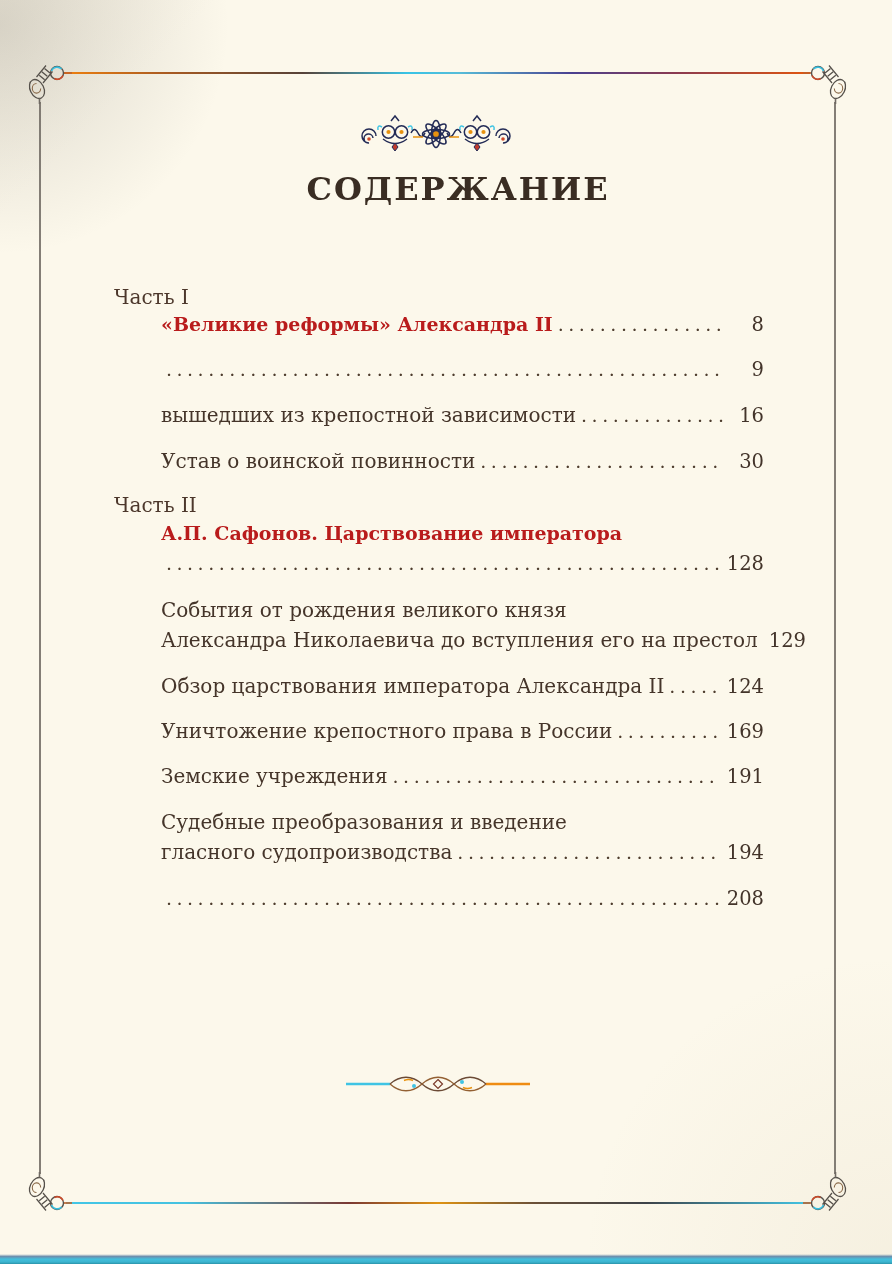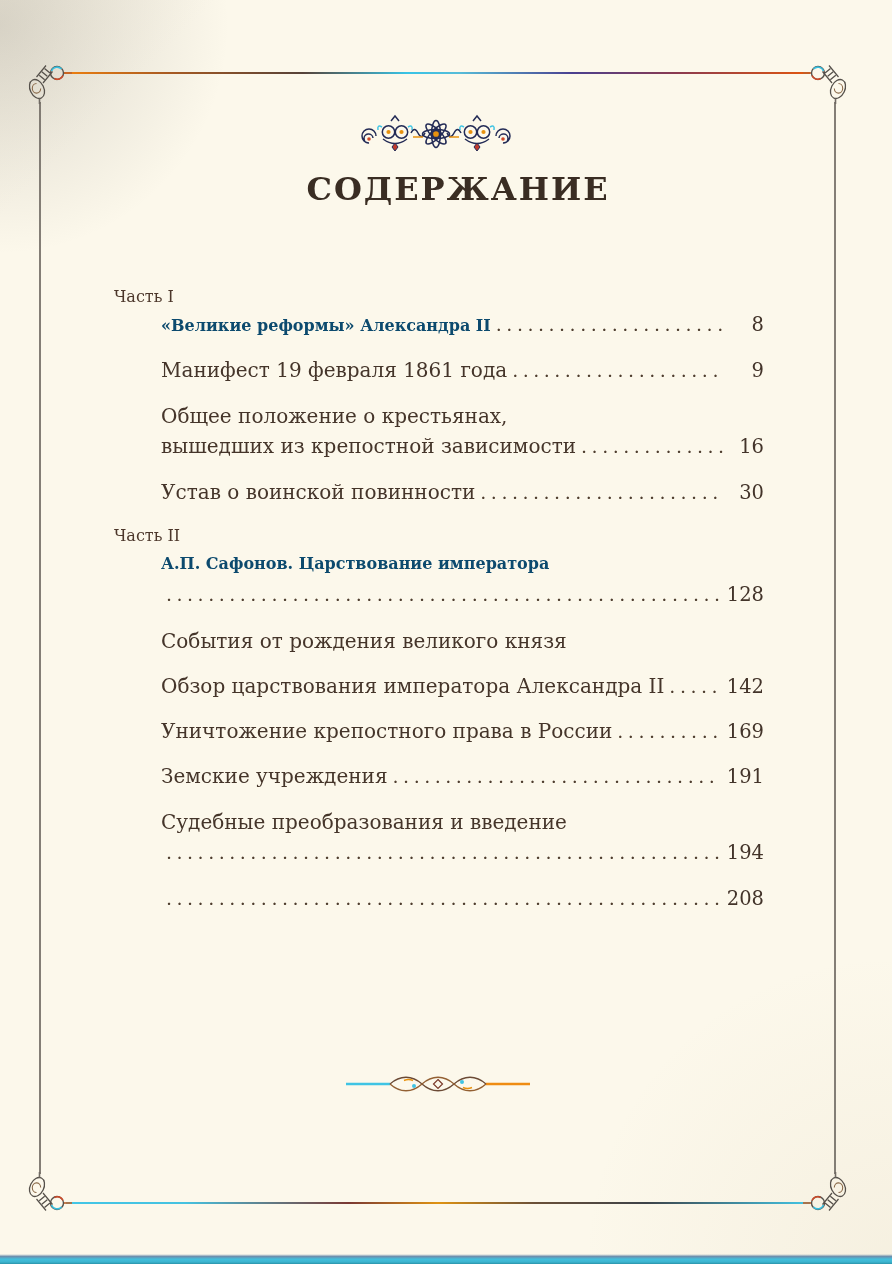--- a/index.html
+++ b/index.html
@@ -34,27 +34,27 @@
   .knot-bl{left:24px;top:1172px;transform:scaleY(-1);}
   .knot-br{left:803px;top:1172px;transform:scale(-1,-1);}
   
   .head-ornament{position:absolute;left:355px;top:110px;width:162px;height:48px;}
   .page-title{
     position:absolute;left:12px;top:170px;width:892px;text-align:center;
     font-size:32px;font-weight:bold;letter-spacing:2px;color:#3a2d23;
   }
   
   .toc{position:absolute;left:114px;top:284px;width:650px;}
-  .part-label{font-size:16px;line-height:26px;color:#4c372b;}
+  .part-label{font-size:20px;line-height:26px;color:#4c372b;}
   .section-2 .part-label{}
   .entries{margin-left:47px;}
   .entry{margin-bottom:16px;}
   .row{display:flex;align-items:baseline;line-height:29px;font-size:20px;}
   .entry.twoline .row{line-height:30px;}
-  .entry.bold .t{font-weight:bold;font-size:16px;color:#0c4a6e;}
+  .entry.bold .t{font-weight:bold;font-size:19px;color:#b91c1c;}
   .t{white-space:nowrap;}
   .dots{flex:1 1 0;min-width:0;overflow:hidden;white-space:nowrap;margin:0 6px 0 5px;}
   .dots span{letter-spacing:4.5px;font-size:19px;color:#4e3d2e;}
   .pg{flex:0 0 auto;min-width:34px;text-align:right;font-size:19.5px;color:#43342a;}
   
   .tail-divider{position:absolute;left:346px;top:1071px;width:184px;height:26px;}
   .scan-edge{
     position:absolute;left:0;bottom:0;width:892px;height:11px;
     background:linear-gradient(180deg, rgba(252,248,235,0) 0%, rgba(252,248,235,0) 10%, #6b8fae 32%, #44bfdc 56%, #3db4cf 82%, #2a93a9 100%);
   }
@@ -154,29 +154,25 @@
     <div class="entries">
       <div class="entry bold">
         <div class="row">
           <span class="t">«Великие реформы» Александра II</span>
           <span class="dots"><span>..............................................................................................................</span></span>
           <span class="pg">8</span>
         </div>
       </div>
       <div class="entry">
         <div class="row">
-          <span class="t">Манифест 19 февраля 1861 года</span>
           <span class="dots"><span>..............................................................................................................</span></span>
           <span class="pg">9</span>
         </div>
       </div>
       <div class="entry twoline">
-        <div class="row">
-            <span class="t">Общее положение о крестьянах,</span>
-          </div>
         <div class="row">
           <span class="t">вышедших из крепостной зависимости</span>
           <span class="dots"><span>..............................................................................................................</span></span>
           <span class="pg">16</span>
         </div>
       </div>
       <div class="entry">
         <div class="row">
           <span class="t">Устав о воинской повинности</span>
           <span class="dots"><span>..............................................................................................................</span></span>
@@ -195,26 +191,31 @@
           </div>
         <div class="row">
           <span class="dots"><span>..............................................................................................................</span></span>
           <span class="pg">128</span>
         </div>
       </div>
       <div class="entry twoline">
         <div class="row">
             <span class="t">События от рождения великого князя</span>
           </div>
+        <div class="row">
+          <span class="t">Александра Николаевича до вступления его на престол</span>
+          <span class="dots"></span>
+          <span class="pg">129</span>
+        </div>
       </div>
       <div class="entry">
         <div class="row">
           <span class="t">Обзор царствования императора Александра II</span>
           <span class="dots"><span>..............................................................................................................</span></span>
-          <span class="pg">142</span>
+          <span class="pg">124</span>
         </div>
       </div>
       <div class="entry">
         <div class="row">
           <span class="t">Уничтожение крепостного права в России</span>
           <span class="dots"><span>..............................................................................................................</span></span>
           <span class="pg">169</span>
         </div>
       </div>
       <div class="entry">
@@ -222,20 +223,21 @@
           <span class="t">Земские учреждения</span>
           <span class="dots"><span>..............................................................................................................</span></span>
           <span class="pg">191</span>
         </div>
       </div>
       <div class="entry twoline">
         <div class="row">
             <span class="t">Судебные преобразования и введение</span>
           </div>
         <div class="row">
+          <span class="t">гласного судопроизводства</span>
           <span class="dots"><span>..............................................................................................................</span></span>
           <span class="pg">194</span>
         </div>
       </div>
       <div class="entry">
         <div class="row">
           <span class="dots"><span>..............................................................................................................</span></span>
           <span class="pg">208</span>
         </div>
       </div>

